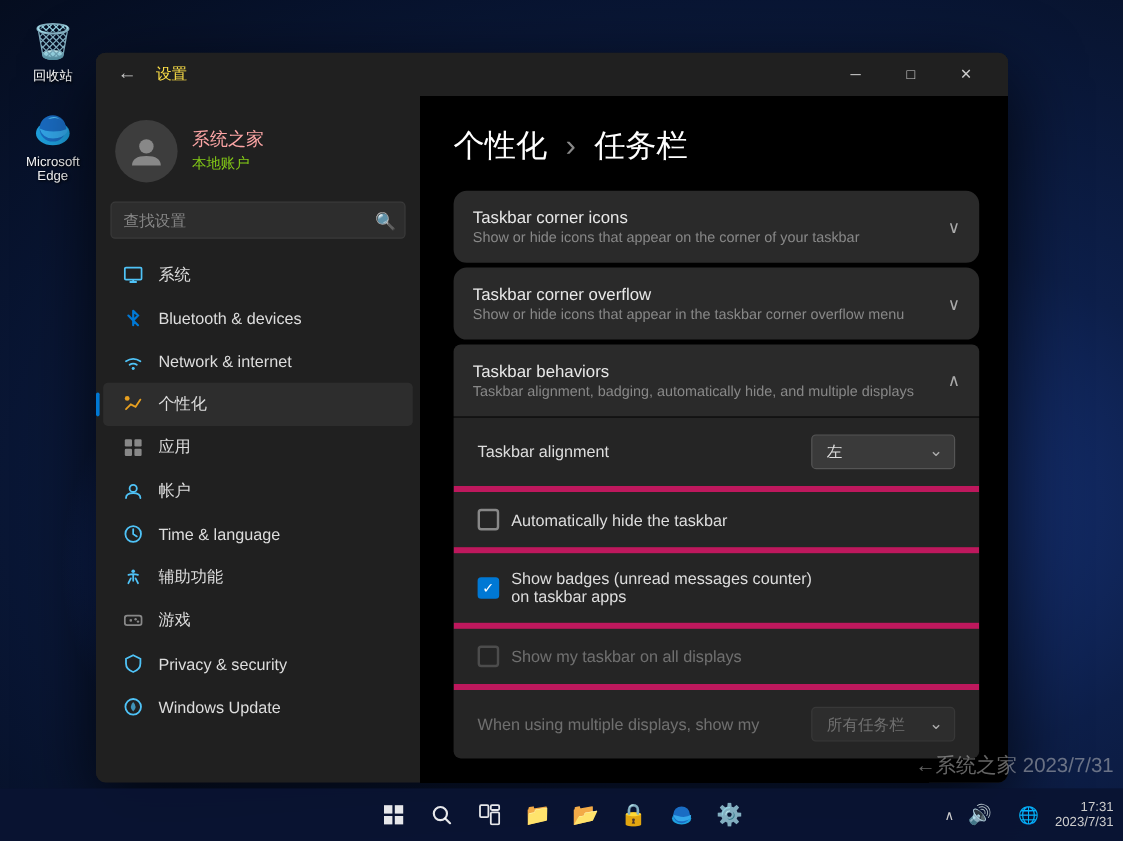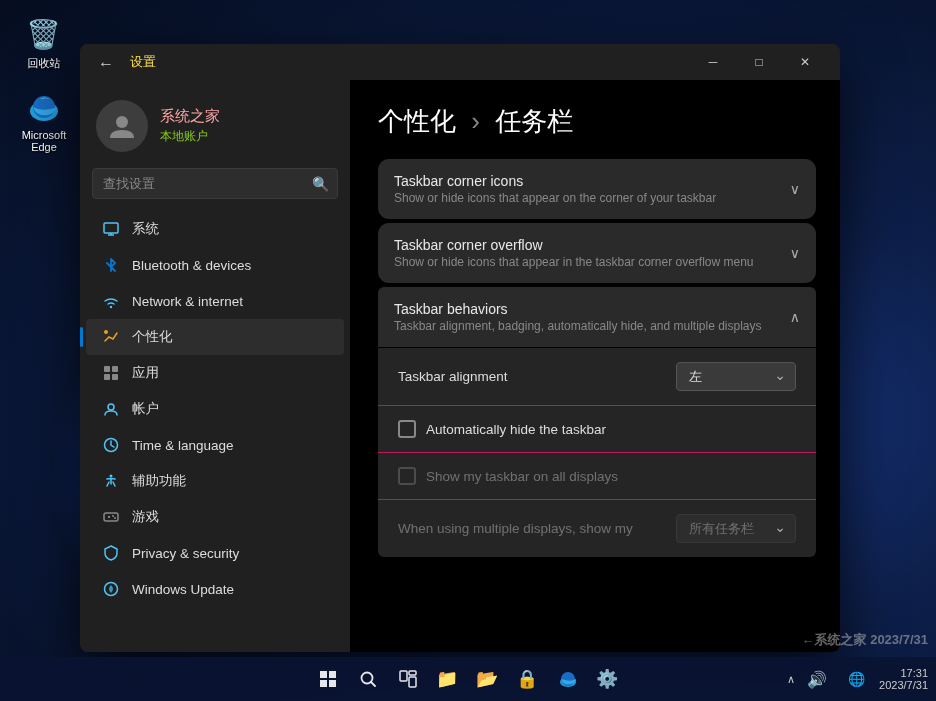--- a/index.html
+++ b/index.html
@@ -356,21 +356,21 @@
       border-radius: 0 0 6px 6px;
       margin-bottom: 4px;
       overflow: hidden;
     }
 
     .setting-row {
       display: flex;
       align-items: center;
       justify-content: space-between;
       padding: 14px 20px;
-      border-bottom: 1px solid #be185d;
+      border-bottom: 5px solid #be185d;
     }
 
     .setting-row:last-child {
       border-bottom: none;
     }
 
     .setting-label {
       font-size: 13.5px;
       color: #ddd;
     }
@@ -470,23 +470,22 @@
       background: radial-gradient(ellipse, rgba(30, 80, 220, 0.5) 0%, transparent 70%);
       border-radius: 50%;
       pointer-events: none;
     }
 
     
     .watermark {
       position: absolute;
       bottom: 52px;
       right: 8px;
-      font-size: 13px;
+      font-size: 17px;
       color: rgba(200,200,200,0.5);
-      font-weight: bold;
     }
 
     
     .taskbar-center {
       display: flex;
       align-items: center;
       gap: 4px;
       position: absolute;
       left: 50%;
       transform: translateX(-50%);
@@ -720,20 +719,26 @@
               </div>
             </div>
 
             <div class="setting-row">
               <div class="checkbox-wrapper">
                 <div class="custom-checkbox"></div>
                 <span class="setting-label">Automatically hide the taskbar</span>
               </div>
             </div>
 
+            <div class="setting-row">
+              <div class="checkbox-wrapper">
+                <div class="custom-checkbox checked"></div>
+                <span class="setting-label">Show badges (unread messages counter)<br>on taskbar apps</span>
+              </div>
+            </div>
 
             <div class="setting-row">
               <div class="checkbox-wrapper">
                 <div class="custom-checkbox disabled"></div>
                 <span class="setting-label disabled">Show my taskbar on all displays</span>
               </div>
             </div>
 
             <div class="setting-row">
               <span class="setting-label disabled">When using multiple displays, show my</span>

